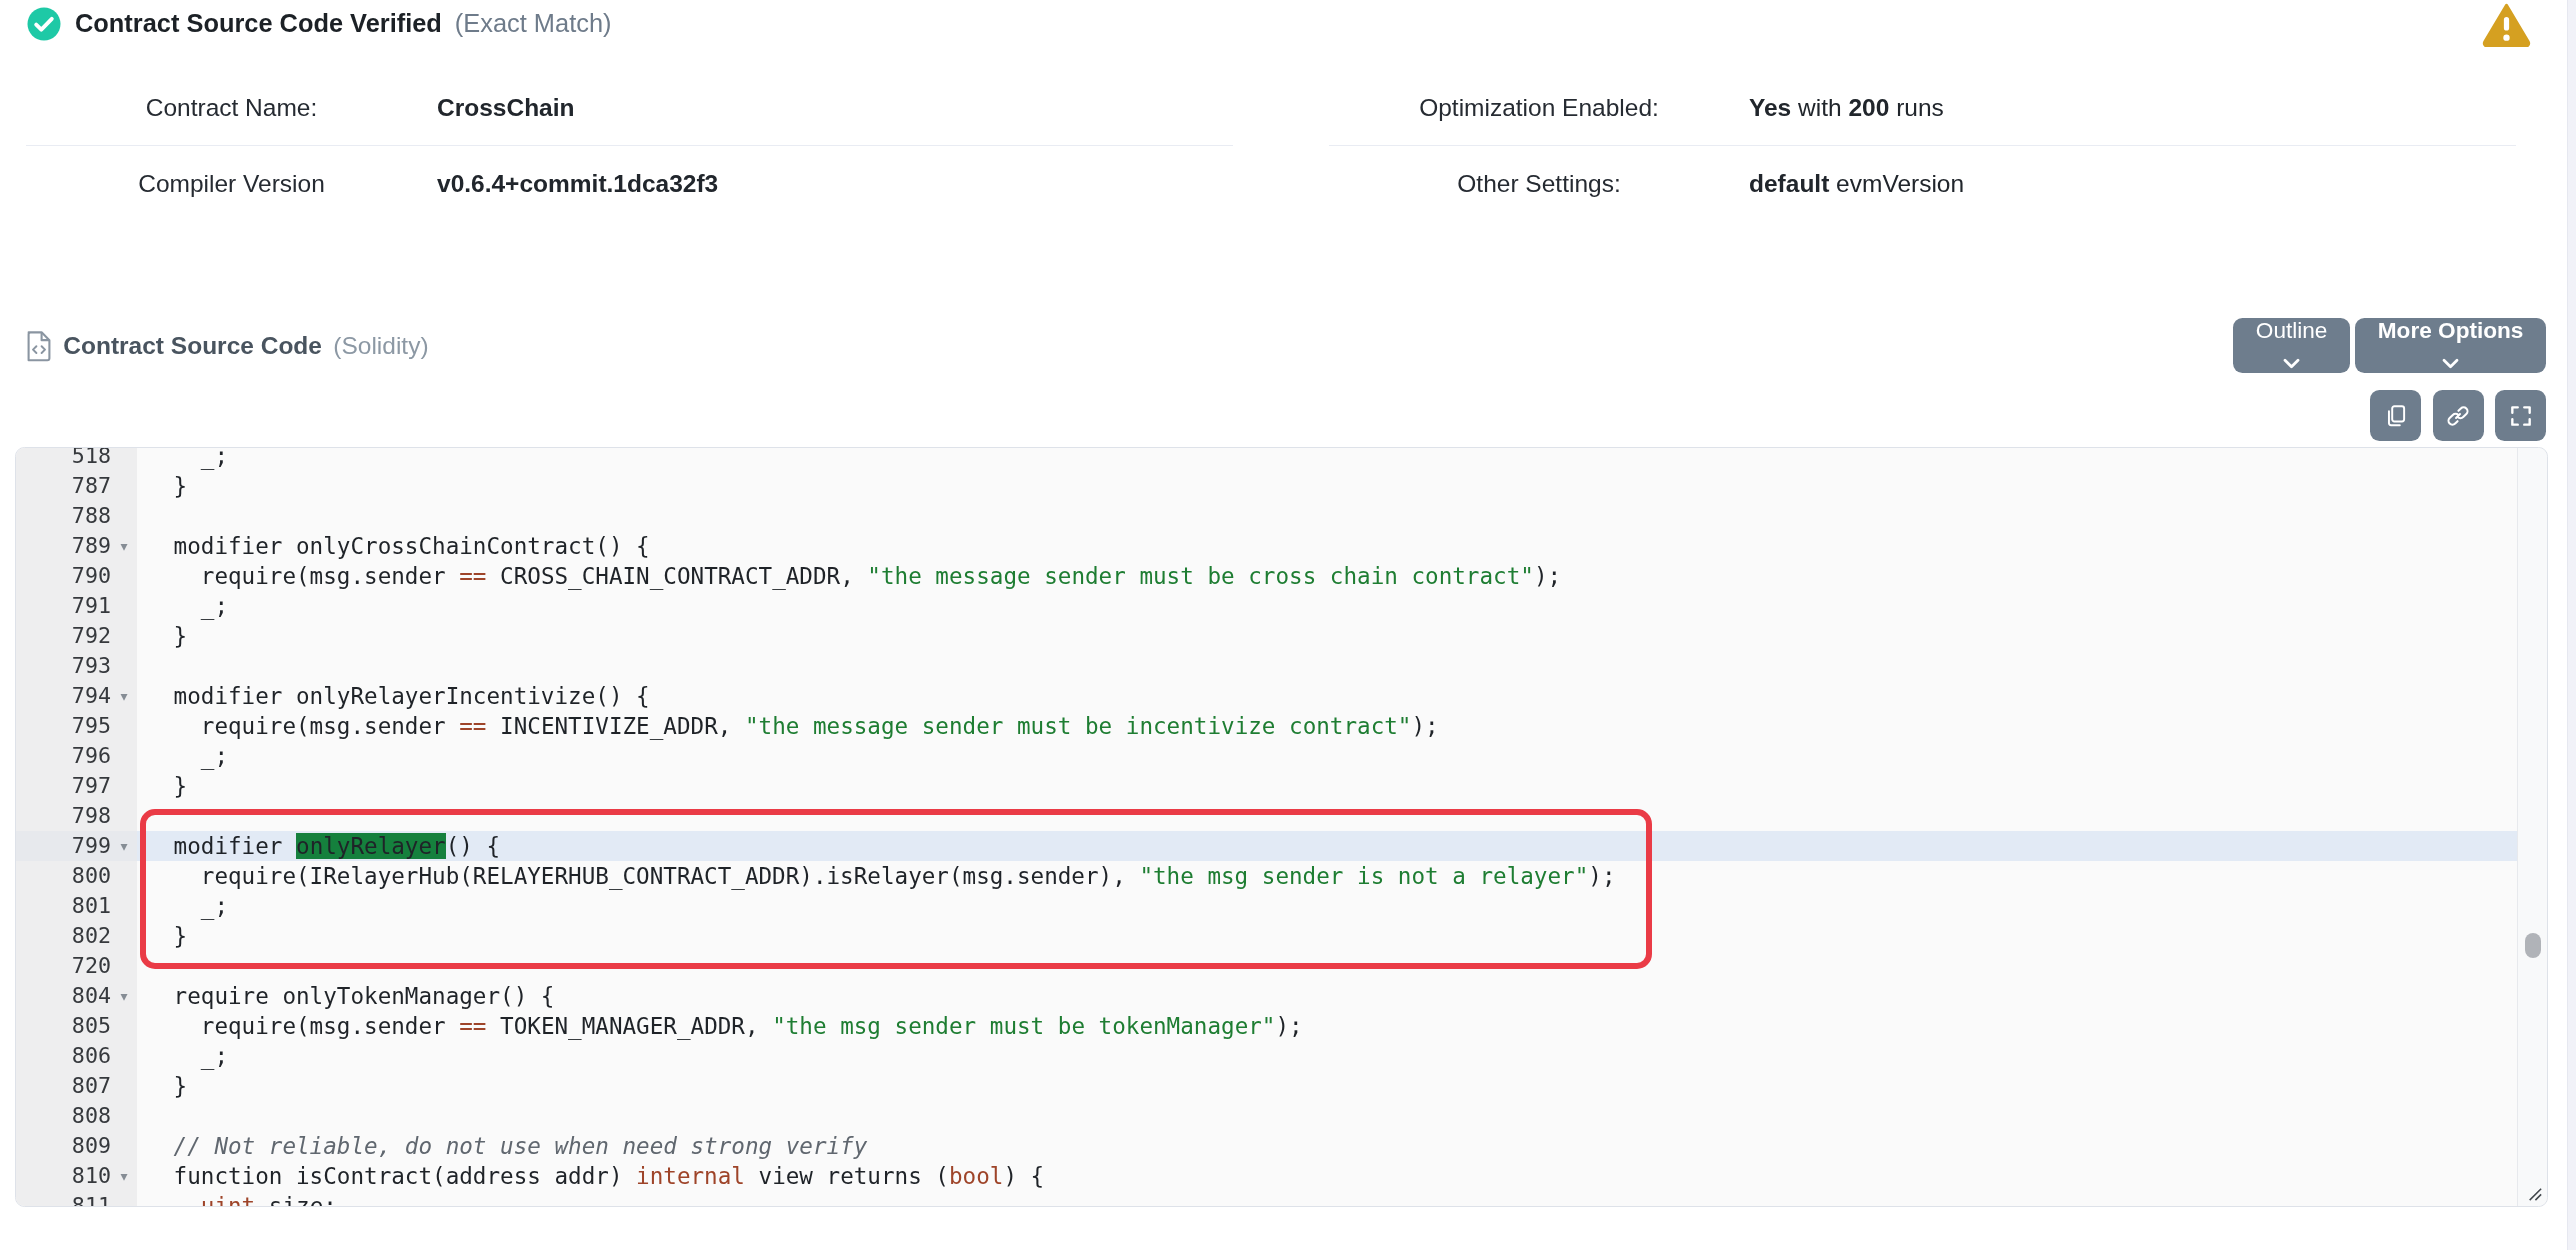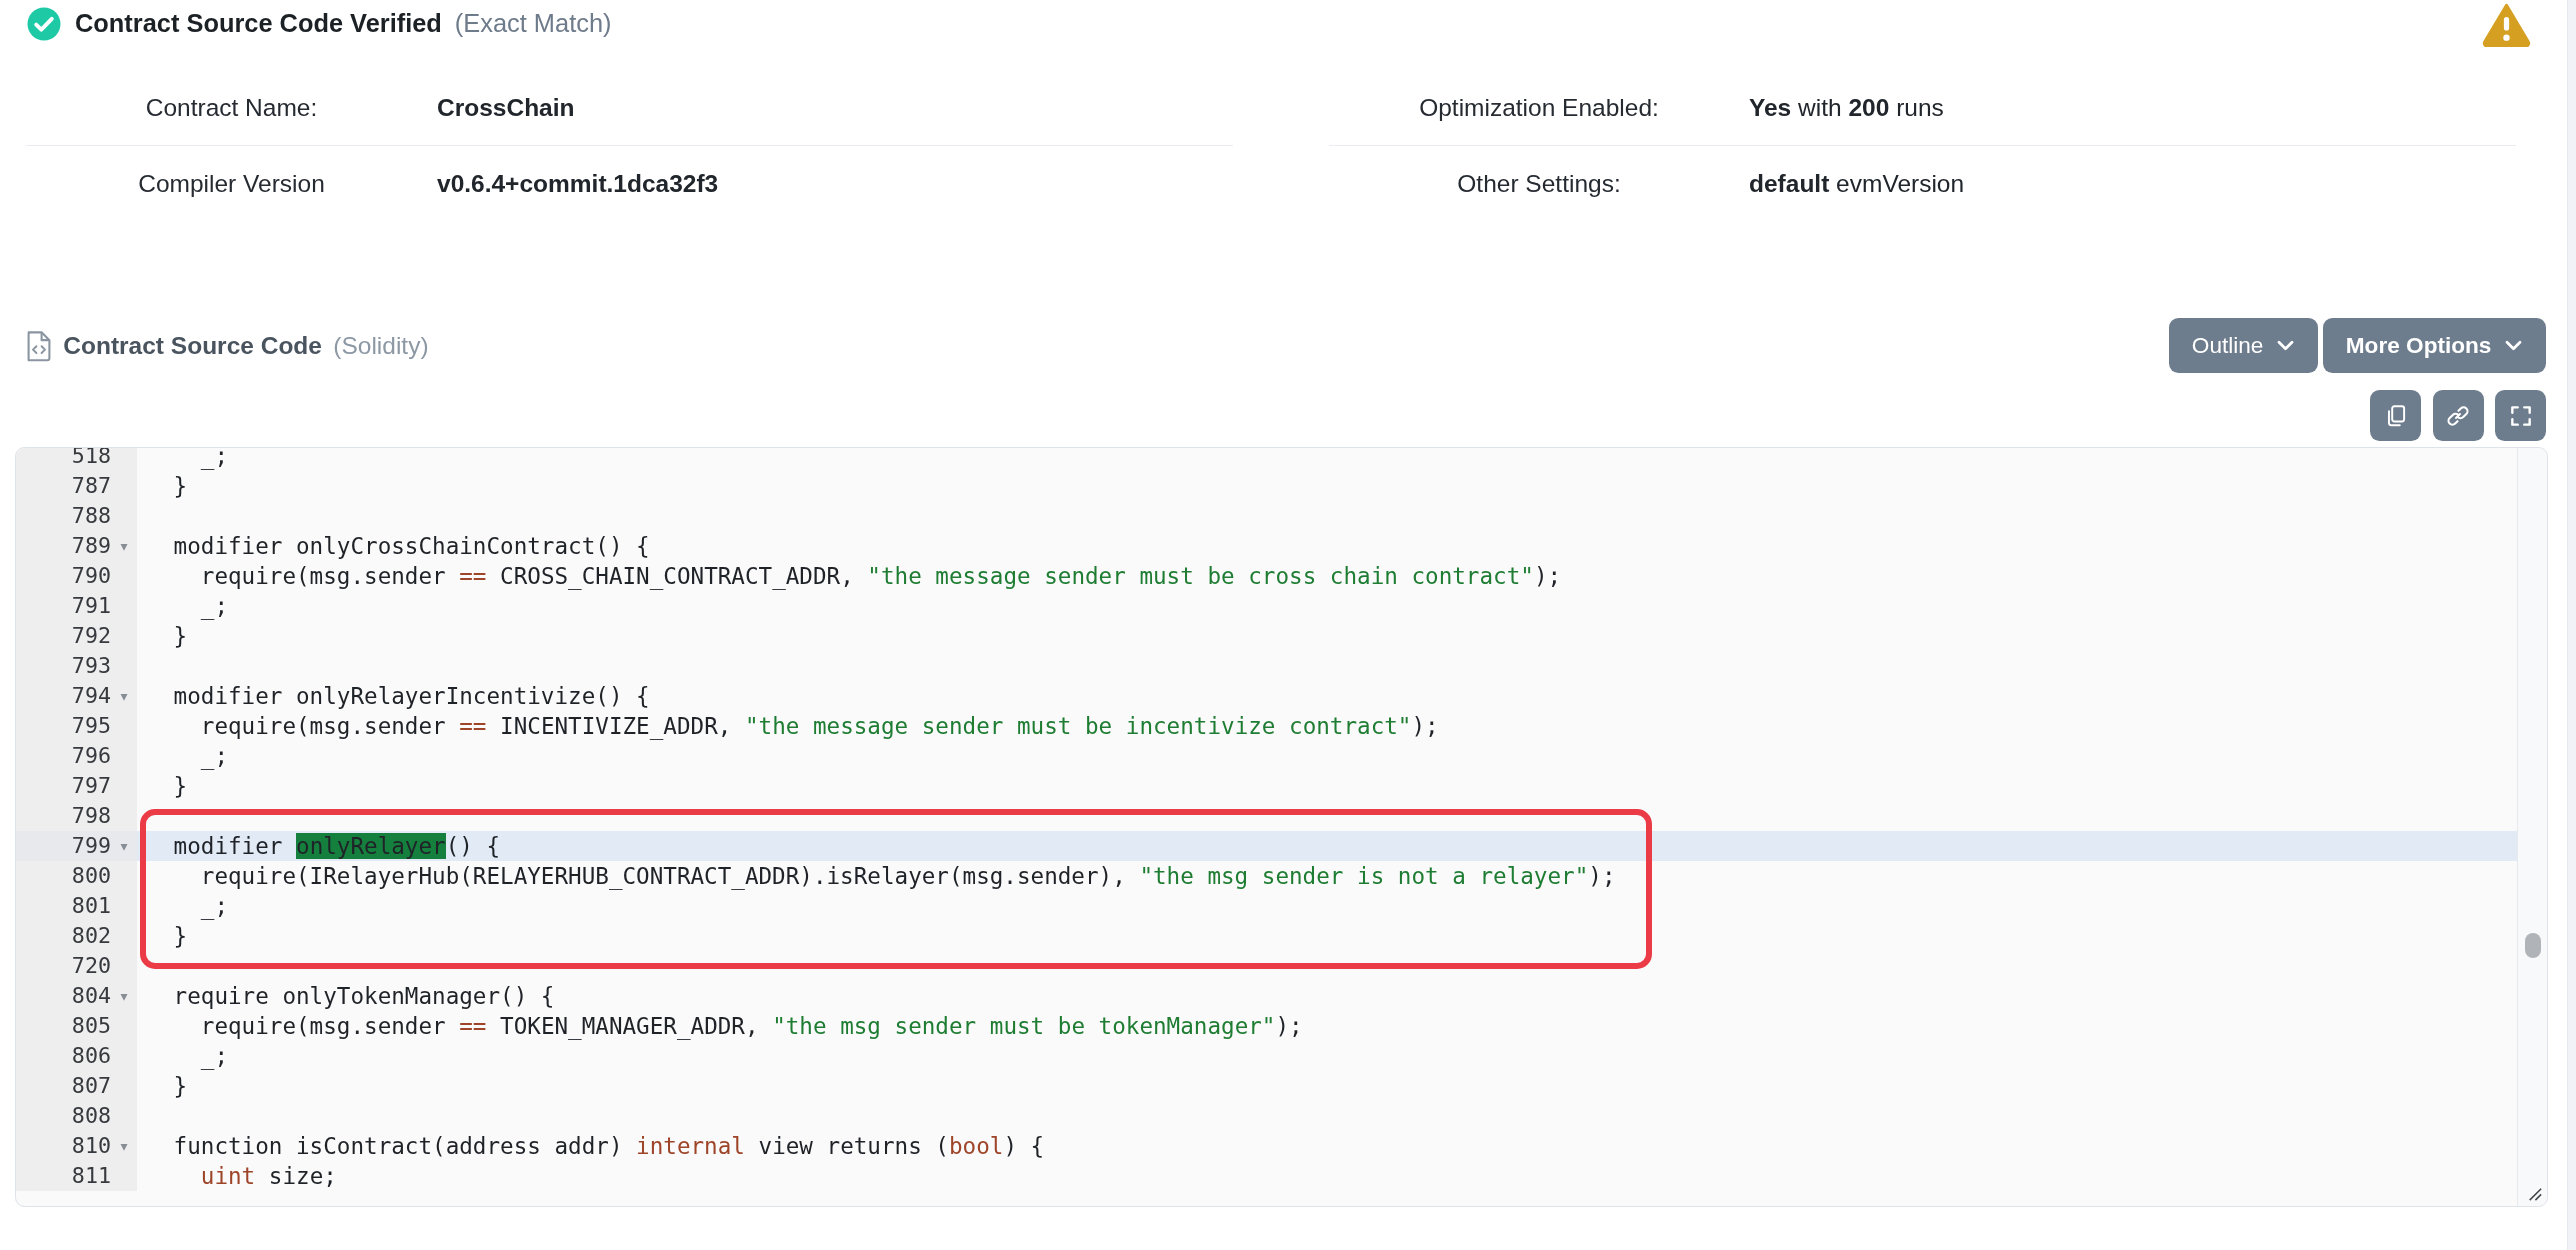--- a/index.html
+++ b/index.html
@@ -24,21 +24,21 @@
   .info-col.left .info-label{width:411px;flex:0 0 auto;}
   .info-col.right .info-label{width:420px;flex:0 0 auto;}
   .info-value{color:#21262c;}
   .info-value .b{font-weight:700;}
   
   .section-head{position:absolute;left:26px;right:30px;top:318px;height:55px;display:flex;align-items:center;justify-content:space-between;}
   .sec-left{display:flex;align-items:center;gap:11.3px;}
   .sec-title{font-size:24.5px;font-weight:700;color:#49545f;}
   .sec-sub{font-size:24.5px;color:#8c98a4;}
   .btn{display:inline-flex;align-items:center;gap:13px;height:55px;padding:0 22.6px;background:#6e7d8d;
-       border:none;border-radius:9.4px;color:#ffffff;font-size:22.6px;font-family:"Liberation Sans",sans-serif;cursor:pointer;}
+       border:none;border-radius:9.4px;color:#ffffff;font-size:22.6px;font-family:"Liberation Sans",sans-serif;cursor:pointer;flex-direction:column;}
   .btn+.btn{margin-left:1px;font-weight:bold;}
   .iconbtn-row{position:absolute;right:30px;top:390px;display:flex;gap:11.3px;}
   .iconbtn{width:51px;height:51px;background:#6e7d8d;border:none;border-radius:9.4px;display:flex;align-items:center;justify-content:center;cursor:pointer;}
   
   .code-box{position:absolute;left:15px;top:447px;width:2531px;height:758px;border:0.9px solid #dee2e9;border-radius:9.4px;background:#fafafa;}
   .code-viewport{position:absolute;inset:0;overflow:hidden;border-radius:8.5px;}
   .lines{margin-top:-7.5px;}
   .code-row{display:flex;height:30px;}
   .gut{width:121px;flex:0 0 auto;background:#eeeeef;display:flex;align-items:center;
        font-family:"DejaVu Sans Mono",monospace;font-size:21.7px;color:#36393d;}
@@ -310,20 +310,27 @@
         </div>
         <div class="code-row">
           <div class="gut">
             <span class="num">808</span>
             <span class="arrow"></span>
           </div>
           <div class="codecell"></div>
         </div>
         <div class="code-row">
           <div class="gut">
+            <span class="num">809</span>
+            <span class="arrow"></span>
+          </div>
+          <div class="codecell"><span class="tk-c">  // Not reliable, do not use when need strong verify</span></div>
+        </div>
+        <div class="code-row">
+          <div class="gut">
             <span class="num">810</span>
             <span class="arrow">▾</span>
           </div>
           <div class="codecell"><span class="tk-p">  function isContract(address addr) </span><span class="tk-k">internal</span><span class="tk-p"> view returns (</span><span class="tk-k">bool</span><span class="tk-p">) {</span></div>
         </div>
         <div class="code-row">
           <div class="gut">
             <span class="num">811</span>
             <span class="arrow"></span>
           </div>

